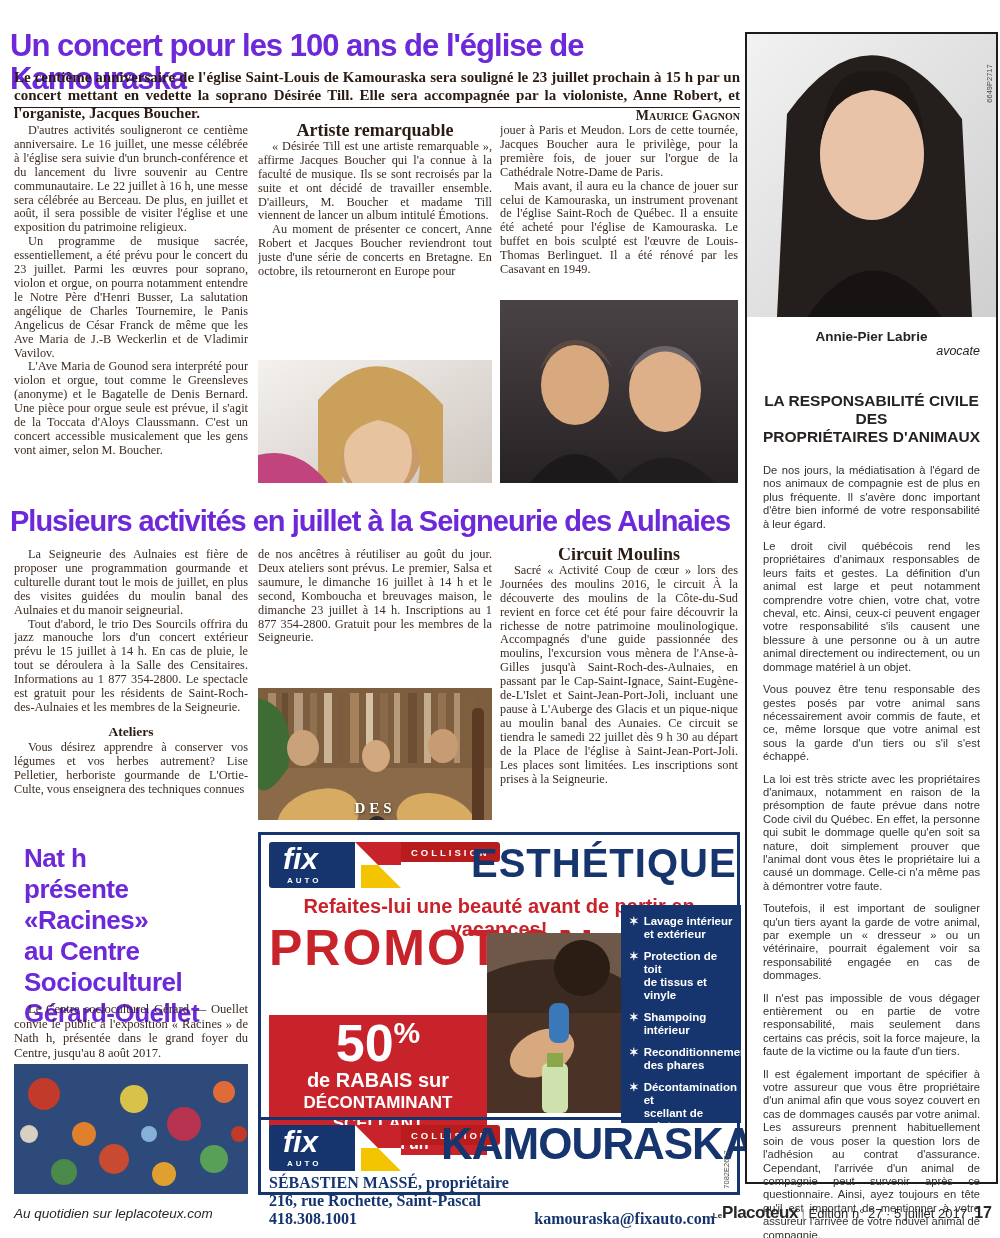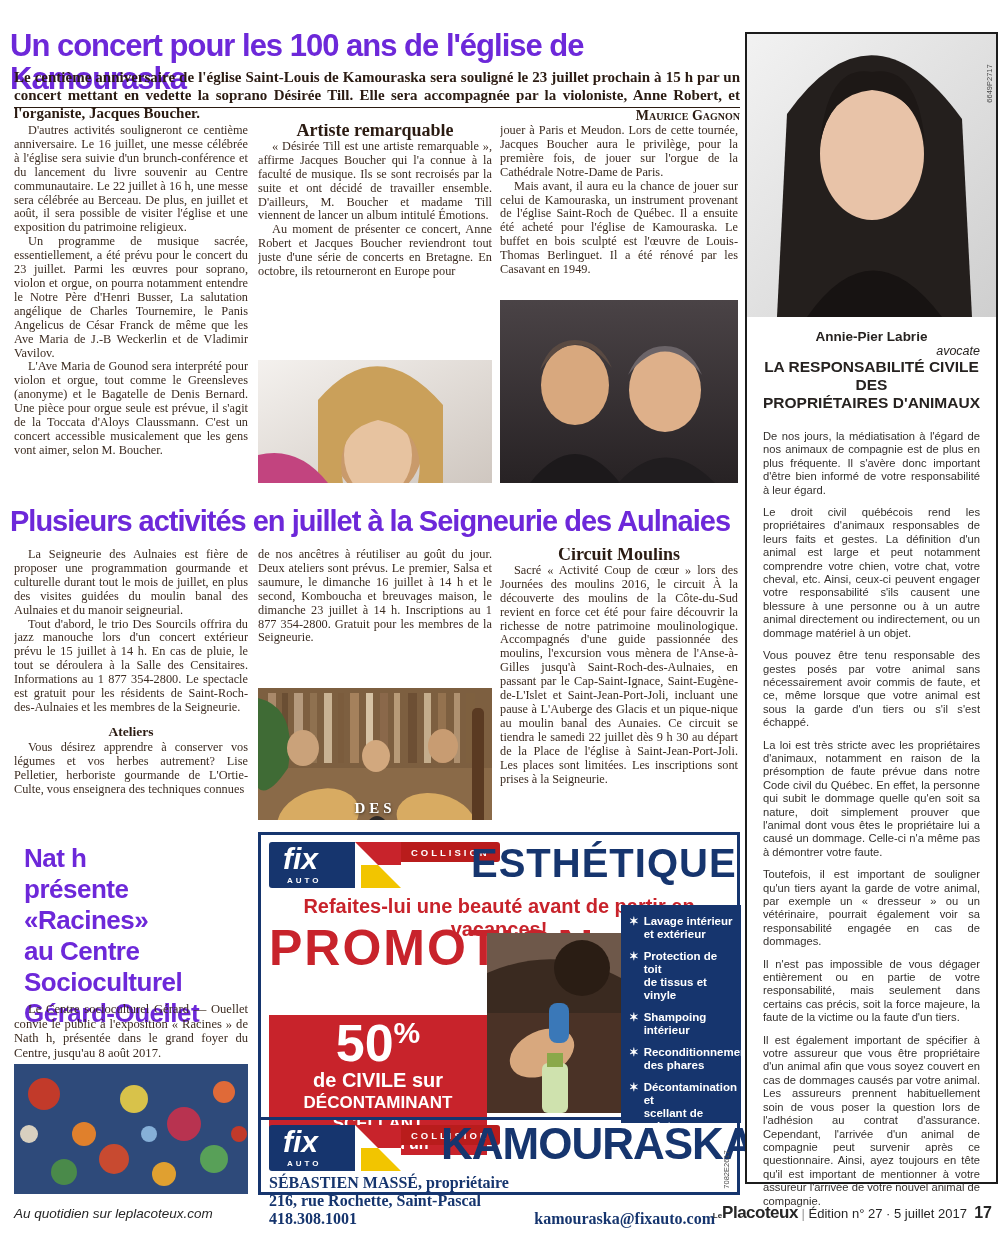--- a/index.html
+++ b/index.html
@@ -246,21 +246,21 @@
     <div class="abs esthetique" style="left:210px;top:6px;">ESTHÉTIQUE</div>
 
     <div class="abs tagline" style="left:0;top:60px;width:476px;text-align:center;">Refaites-lui une beauté avant de partir en vacances!</div>
 
     <div class="abs promo" style="left:8px;top:88px;">PROMOTION</div>
 
     <div class="abs redbox" style="left:8px;top:140px;width:218px;height:138px;padding-top:2px;margin-top:40px;">
       <div>
         <span class="pct">50</span><span class="pct pctsign">%</span>
       </div>
-      <div class="offer1">de CIVILE sur</div>
+      <div class="offer1">de RABAIS sur</div>
       <div class="offer2 pre">DÉCONTAMINANT
 SCELLANT</div>
       <div class="offer3 pre">à l'achat d'un
 nettoyage intérieur
 shampoing</div>
     </div>
 
     <div class="abs photo" style="left:226px;top:98px;width:134px;height:180px;">
       <svg width="134" height="180" viewBox="0 0 134 180">
         <rect width="134" height="180" fill="#4a3226"></rect>
@@ -347,21 +347,21 @@
         <path d="M60 283 Q125 190 195 283 Z" fill="#171312"></path>
       </svg>
     </div>
 
     <div class="abs vert-id" style="right:-12px;top:45px;">6649P2717</div>
 
     <div style="padding:12px 16px 0 16px;">
       <div class="sb-name">Annie-Pier Labrie</div>
       <div class="sb-role">avocate</div>
 
-      <div class="sb-title" style="">LA RESPONSABILITÉ CIVILE DES
+      <div class="sb-title" style="margin-top:34px;">LA RESPONSABILITÉ CIVILE DES
 PROPRIÉTAIRES D'ANIMAUX</div>
 
       <div class="sb-body" style="margin-top:18px;">
         <p>De nos jours, la médiatisation à l'égard de nos animaux de compagnie est de plus en plus fréquente. Il s'avère donc important d'être bien informé de votre responsabilité à leur égard.</p>
         <p>Le droit civil québécois rend les propriétaires d'animaux responsables de leurs faits et gestes. La définition d'un animal est large et peut notamment comprendre votre chien, votre chat, votre cheval, etc.  Ainsi, ceux-ci peuvent engager votre responsabilité s'ils causent une blessure à une personne ou à un autre animal directement ou indirectement, ou un dommage matériel à un objet.</p>
         <p>Vous pouvez être tenu responsable des gestes posés par votre animal sans nécessairement avoir commis de faute, et ce, même lorsque que votre animal est sous la garde d'un tiers ou s'il s'est échappé.</p>
         <p>La loi est très stricte avec les propriétaires d'animaux, notamment en raison de la présomption de faute prévue dans notre Code civil du Québec. En effet, la personne qui subit le dommage quelle qu'en soit sa nature, doit simplement prouver que l'animal dont vous êtes le propriétaire lui a causé un dommage. Celle-ci n'a même pas à démontrer votre faute.</p>
         <p>Toutefois, il est important de souligner qu'un tiers ayant la garde de votre animal, par exemple un « dresseur » ou un vétérinaire, pourrait également voir sa responsabilité engagée en cas de dommages.</p>
         <p>Il n'est pas impossible de vous dégager entièrement ou en partie de votre responsabilité, mais seulement dans certains cas précis, soit la force majeure, la faute de la victime ou la faute d'un tiers.</p>
         <p>Il est également important de spécifier à votre assureur que vous être propriétaire d'un animal afin que vous soyez couvert en cas de dommages causés par votre animal. Les assureurs prennent habituellement soin de vous poser la question lors de l'adhésion au contrat d'assurance. Cependant, l'arrivée d'un animal de compagnie peut survenir après ce questionnaire. Ainsi, ayez toujours en tête qu'il est important de mentionner à votre assureur l'arrivée de votre nouvel animal de compagnie.</p>

